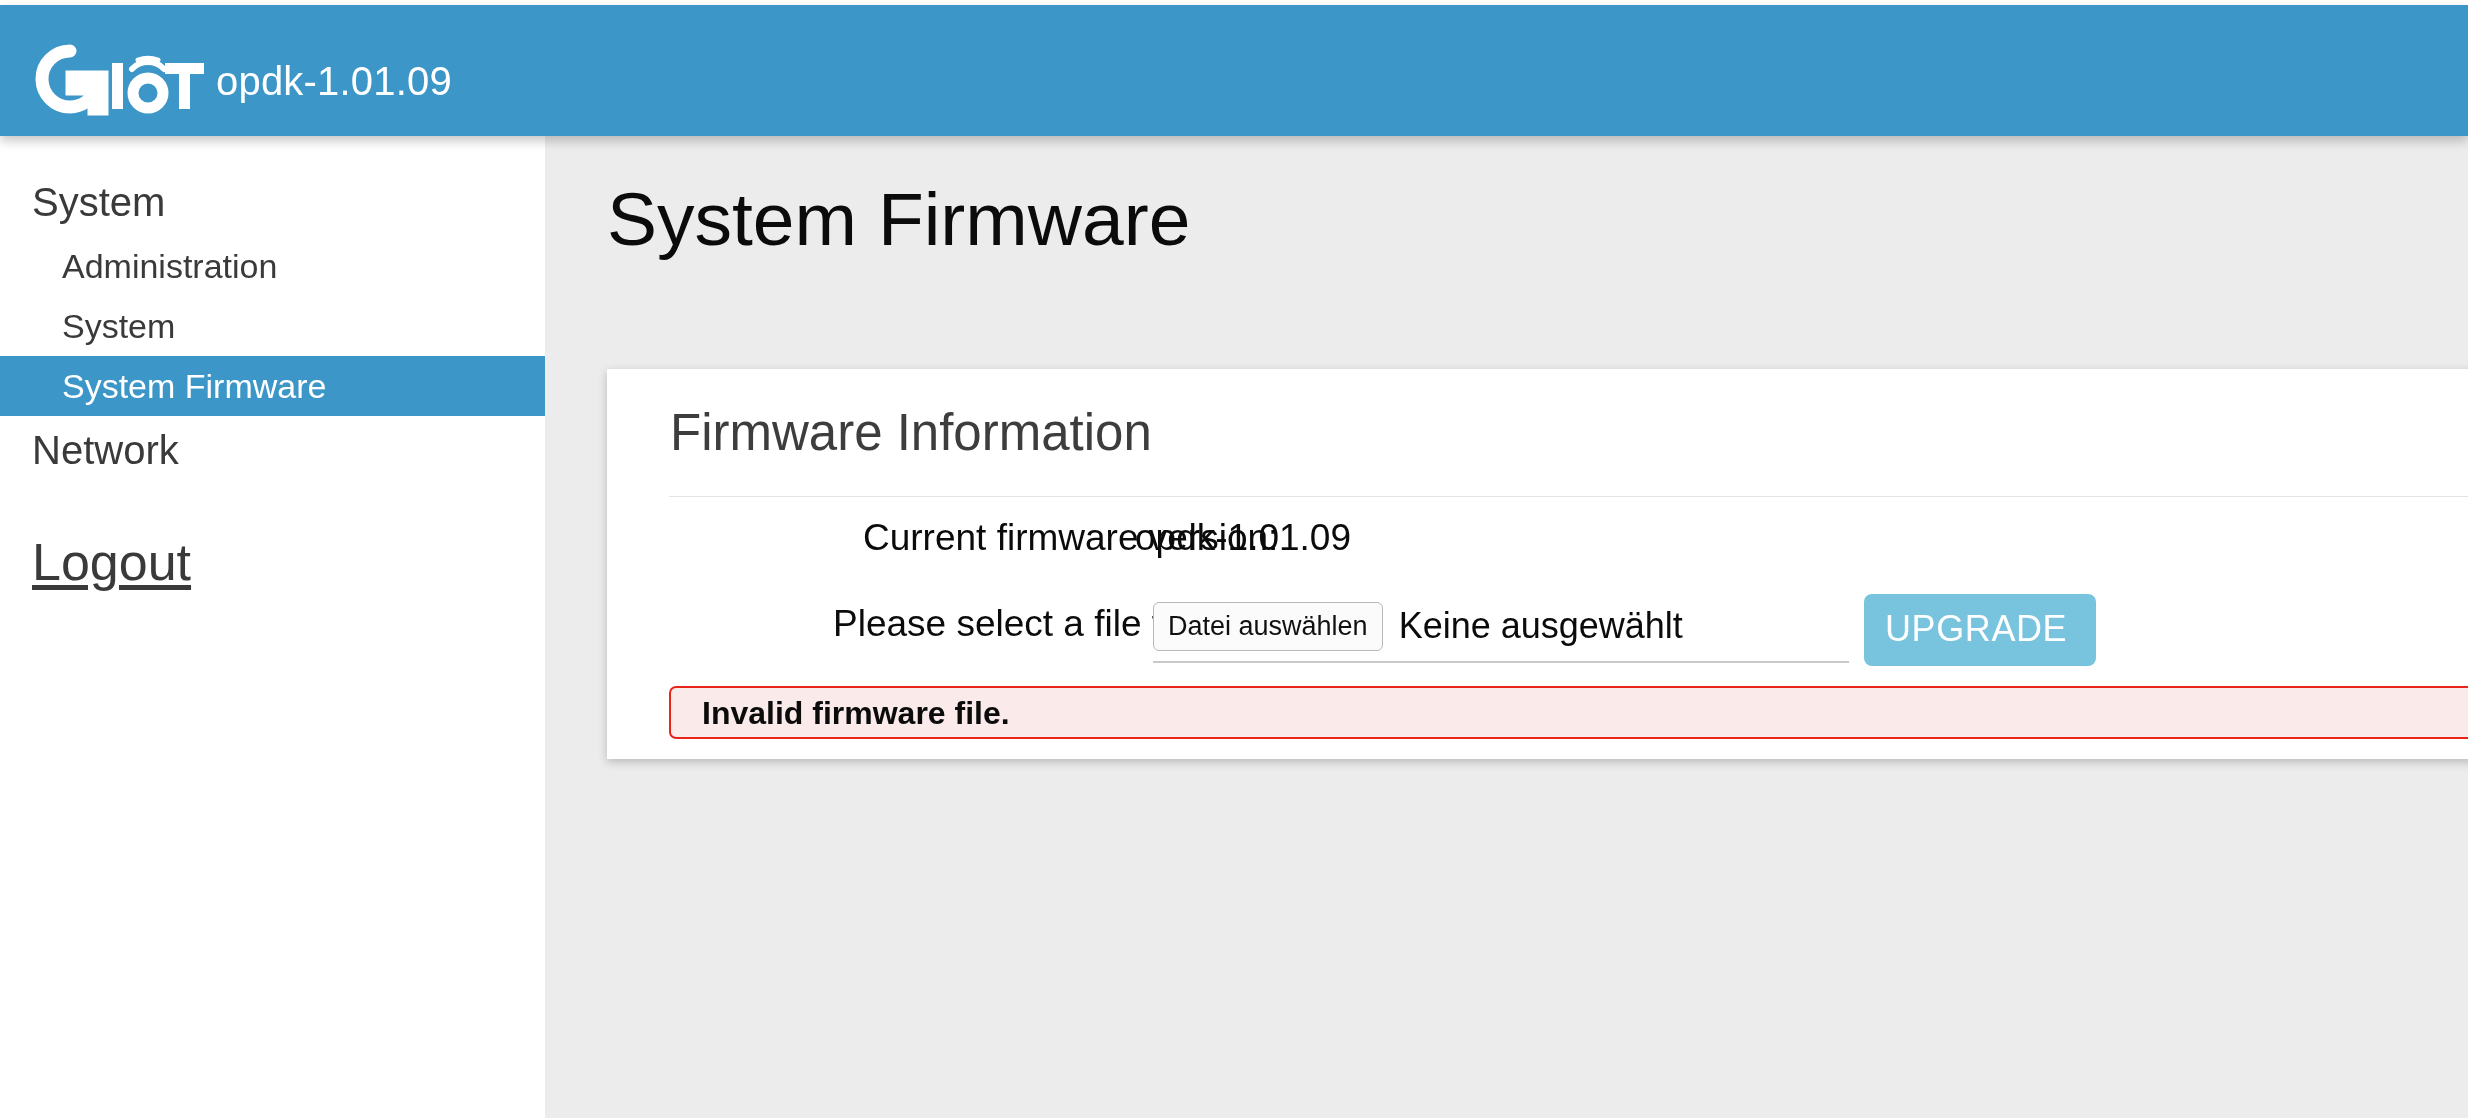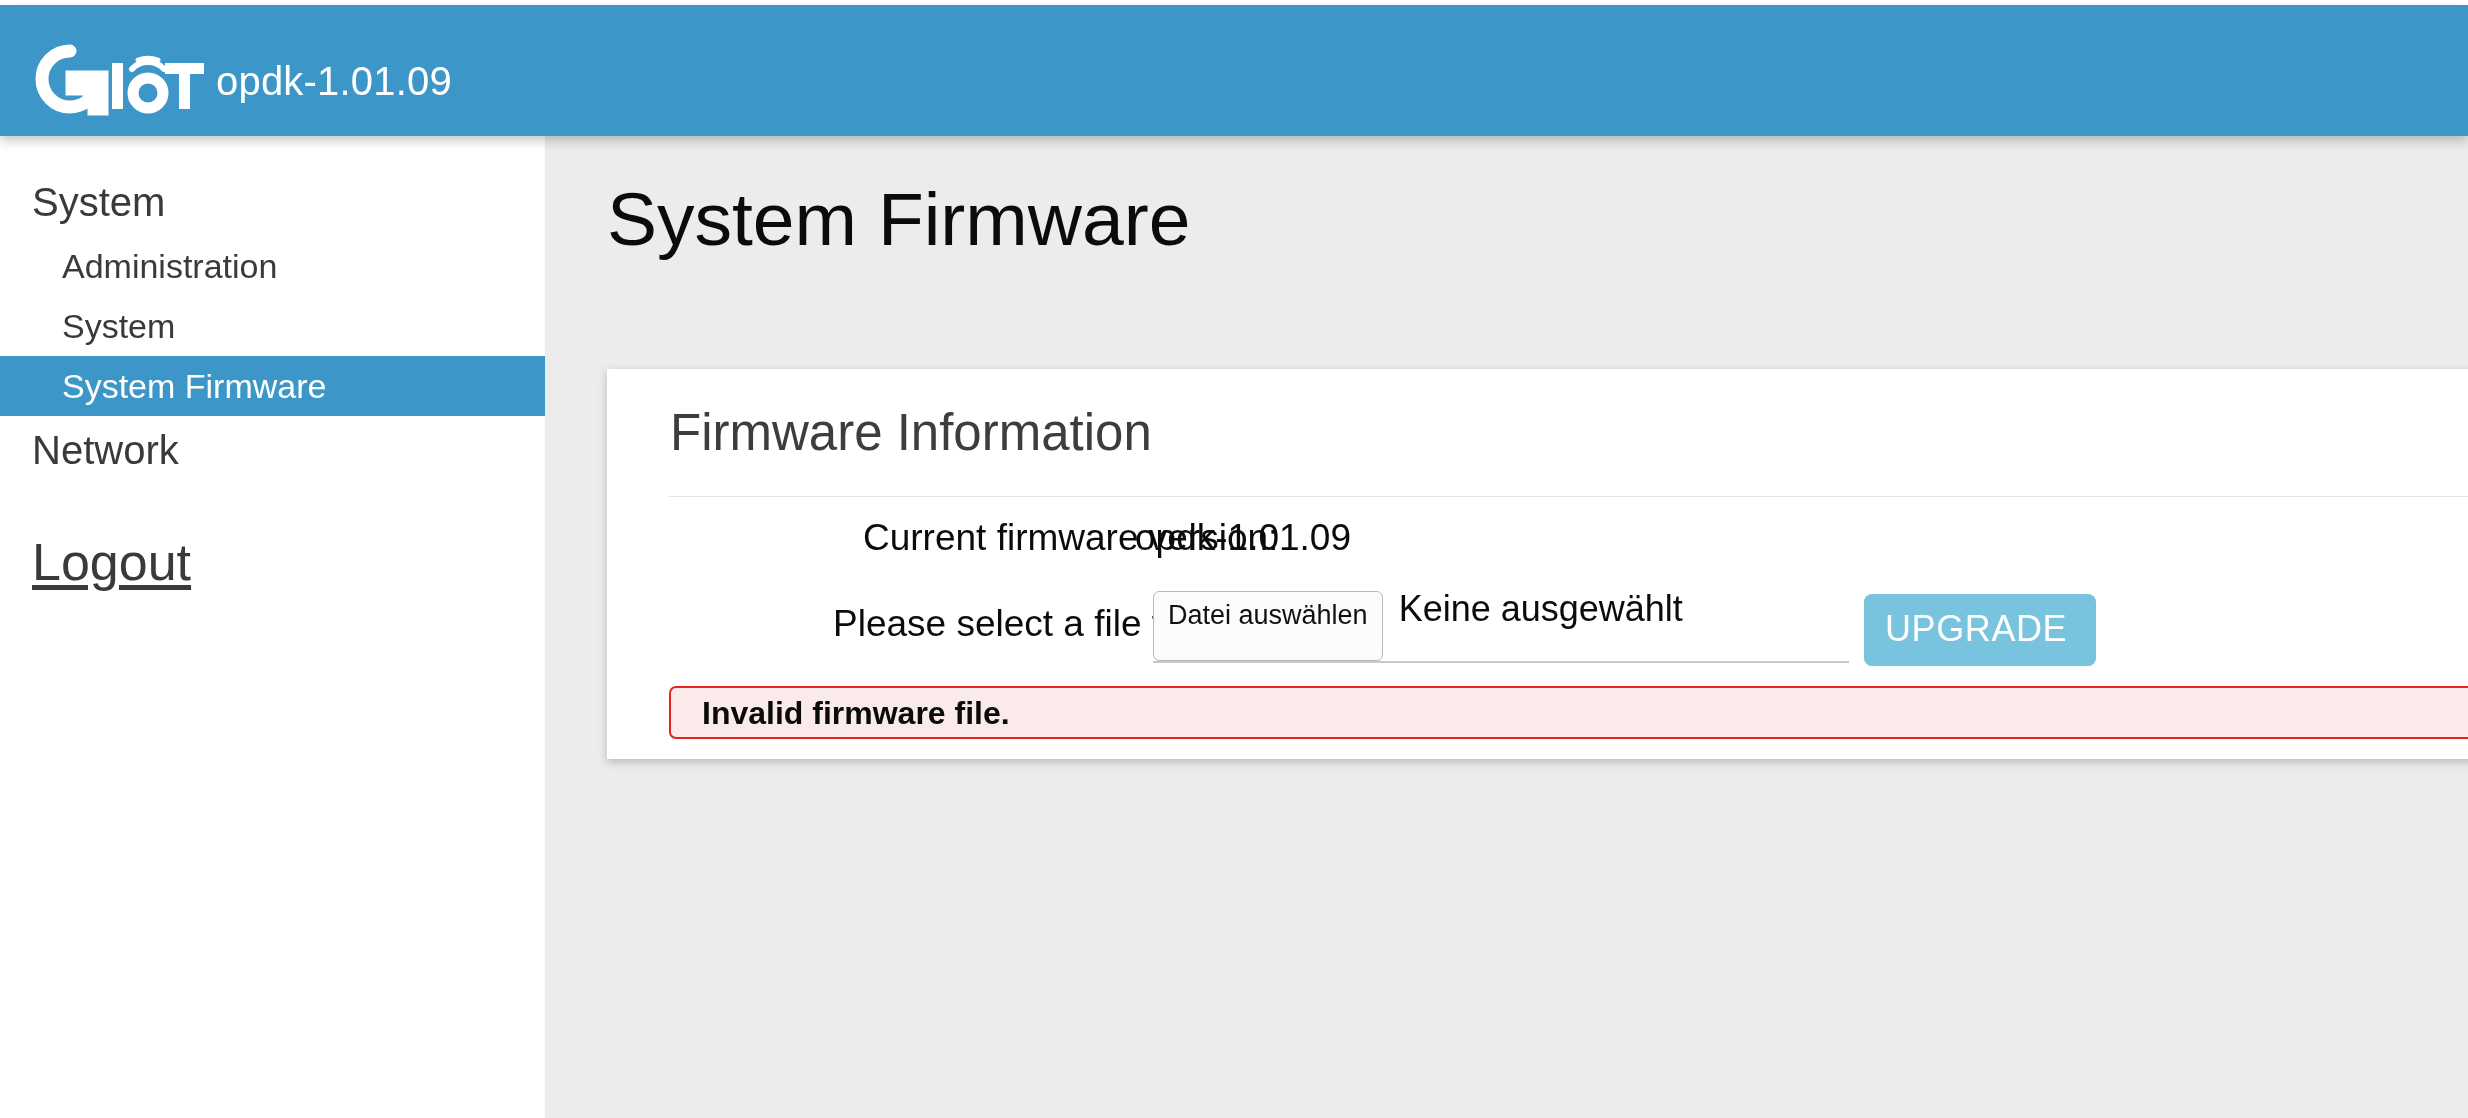--- a/index.html
+++ b/index.html
@@ -189,20 +189,21 @@
     white-space: nowrap;
   }
   .file-field {
     position: absolute;
     left: 546px;
     top: 0;
     width: 696px;
     height: 72px;
     border-bottom: 2px solid #c9c9c9;
     display: flex;
+    align-items: center;
   }
   .file-btn {
     display: inline-block;
     border: 1px solid #b9b9b9;
     border-radius: 6px;
     background: #fbfbfb;
     color: #101010;
     font-size: 27px;
     line-height: 1;
     padding: 10px 14px;

